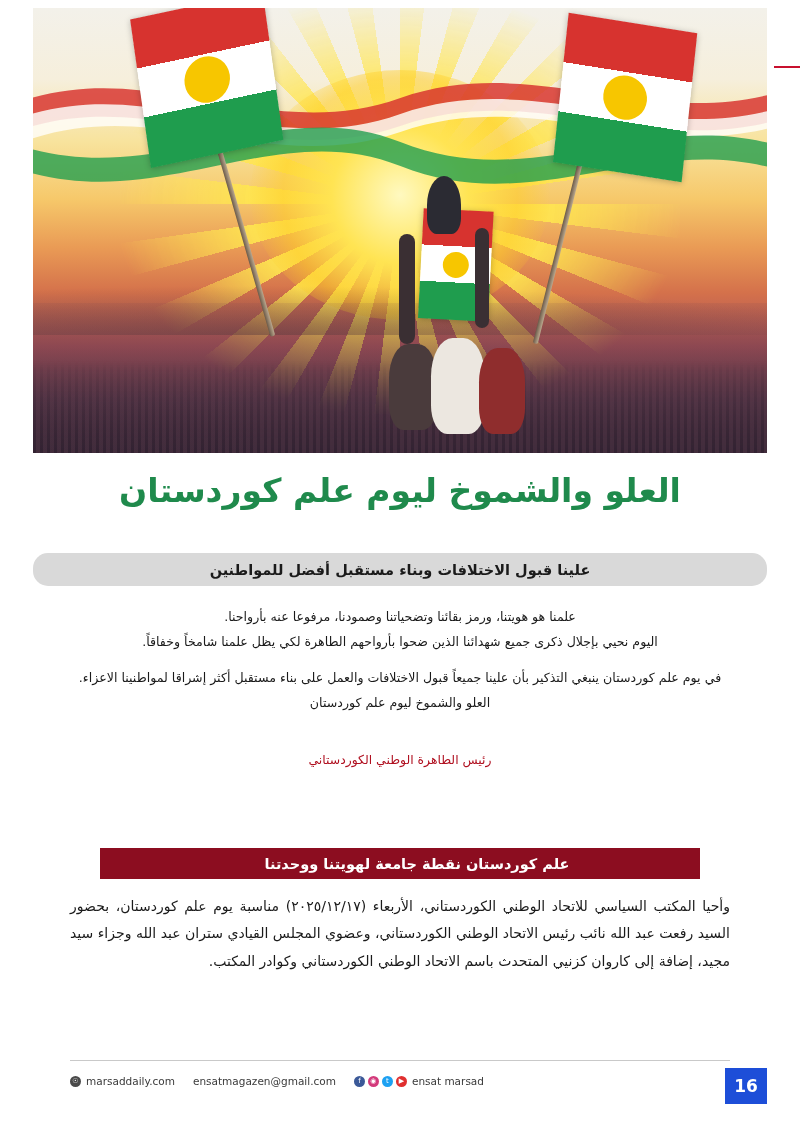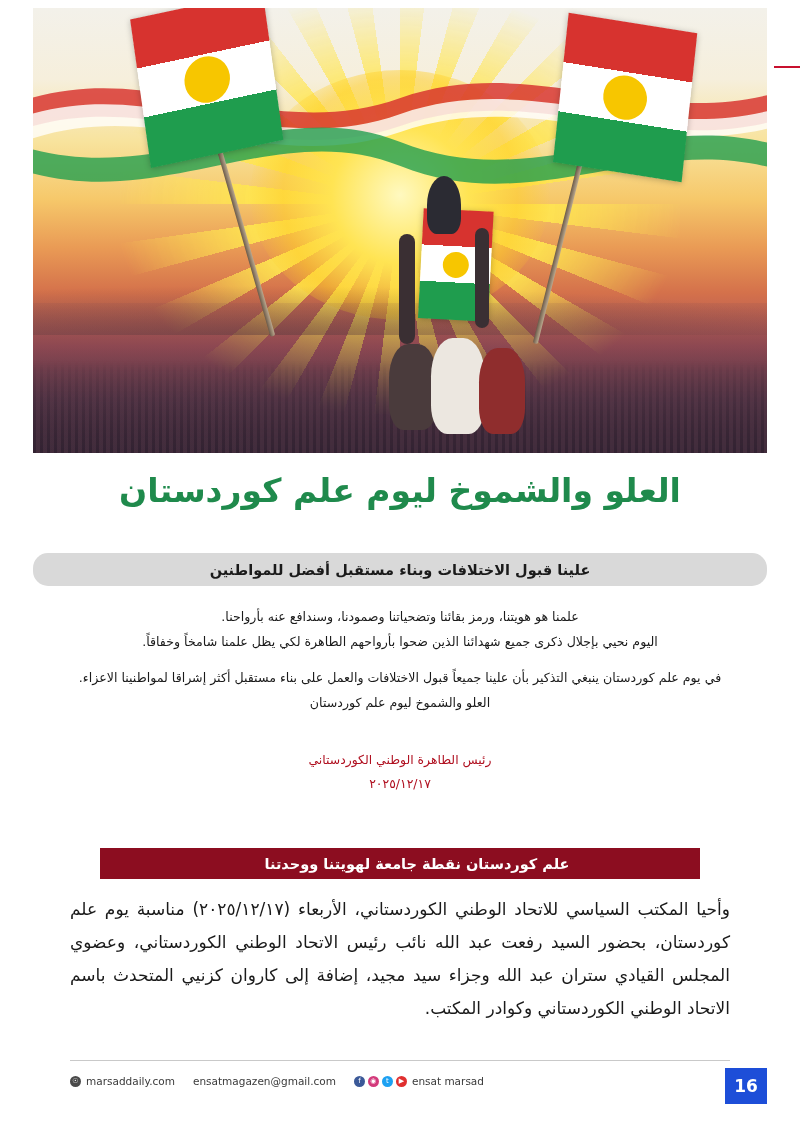--- a/index.html
+++ b/index.html
@@ -197,21 +197,21 @@
     font-weight: bold;
     padding-left: 34px;
   }
 
   
   .article {
     position: absolute;
     left: 70px; right: 70px;
     top: 893px;
     color: #1a1a1a;
-    font-size: 17px;
+    font-size: 14px;
     line-height: 1.95;
     text-align: justify;
   }
   .article p { margin: 0 0 3px 0; }
 
   
   .footer-rule {
     position: absolute;
     left: 70px; right: 70px;
     top: 1060px;
@@ -313,29 +313,28 @@
     <div class="figure" style="left:446px; top:340px; width:46px; height:86px; background:#8f2d2d;"></div>
   </div>
 
   <div class="headline">العلو والشموخ ليوم علم كوردستان</div>
 
   <div class="bar-grey">
     <span>علينا قبول الاختلافات وبناء مستقبل أفضل للمواطنين</span>
   </div>
 
   <div class="body-block">
-    <p>علمنا هو هويتنا، ورمز بقائنا وتضحياتنا وصمودنا، وسندافع عنه بأرواحنا.</p>
+    <p>علمنا هو هويتنا، ورمز بقائنا وتضحياتنا وصمودنا، مرفوعا عنه بأرواحنا.</p>
     <p>اليوم نحيي بإجلال ذكرى جميع شهدائنا الذين ضحوا بأرواحهم الطاهرة لكي يظل علمنا شامخاً وخفاقاً.</p>
     <p class="jus">في يوم علم كوردستان ينبغي التذكير بأن علينا جميعاً قبول الاختلافات والعمل على بناء مستقبل أكثر إشراقا لمواطنينا الاعزاء.</p>
     <p>العلو والشموخ ليوم علم كوردستان</p>
   </div>
 
   <div class="signature">
     <div>رئيس الطاهرة الوطني الكوردستاني</div>
-    <div>٢٠٢٥/١٢/١٧</div>
   </div>
 
   <div class="bar-red">
     <span>علم كوردستان نقطة جامعة لهويتنا ووحدتنا</span>
   </div>
 
   <div class="article">
     <p>وأحيا المكتب السياسي للاتحاد الوطني الكوردستاني، الأربعاء (٢٠٢٥/١٢/١٧) مناسبة يوم علم كوردستان، بحضور السيد رفعت عبد الله نائب رئيس الاتحاد الوطني الكوردستاني، وعضوي المجلس القيادي ستران عبد الله وجزاء سيد مجيد، إضافة إلى كاروان كزنيي المتحدث باسم الاتحاد الوطني الكوردستاني وكوادر المكتب.</p>
   </div>
 

